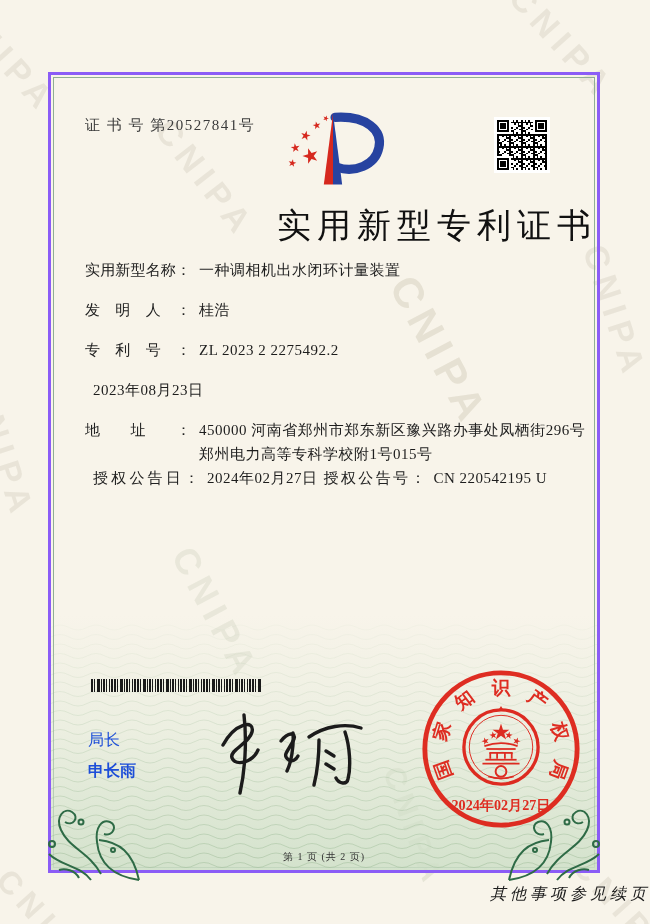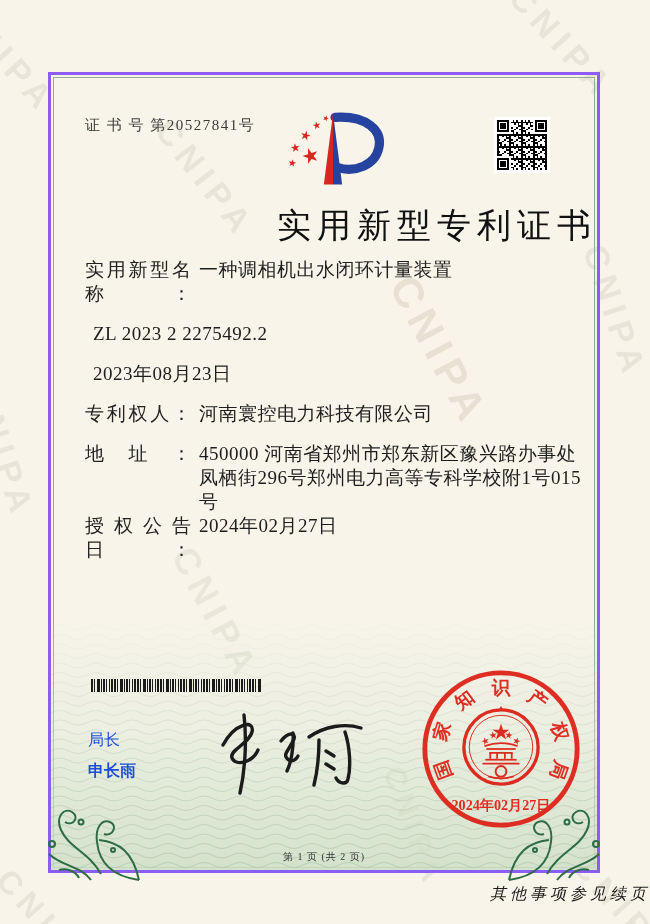--- a/index.html
+++ b/index.html
@@ -48,31 +48,31 @@
     font-size:15px; letter-spacing:1.5px; color:#3b3b3b;
   }
   .logo { position:absolute; left:226px; top:36px; width:112px; height:82px; }
   .qr { position:absolute; left:443px; top:42px; width:56px; height:56px; background:#fff; padding:3px; }
   .title {
     position:absolute; left:0; right:0; top:128px;
     text-align:right; font-size:34px; font-weight:normal;
     letter-spacing:6px; color:#111;
   }
   
-  .fields { position:absolute; left:34px; right:17px; top:183px; font-size:19px; color:#1d1d1d; }
+  .fields { position:absolute; left:34px; right:17px; top:183px; font-size:15px; color:#1d1d1d; }
   .frow { display:flex; align-items:flex-start; line-height:24px; margin-bottom:16px; }
   .frow-address { margin-bottom:0; }
   .flabel {
     flex:none; display:inline-block; width:106px;
     text-align:justify; text-align-last:justify;
     color:#222;
   }
   .fvalue { flex:none; margin-left:8px; letter-spacing:0.5px; }
   .fvalue-address { width:392px; letter-spacing:0.5px; }
-  .frow-double { display:flex; }
+  .frow-double { display:flex;margin-left:8px; }
   .pair { display:flex; line-height:24px; }
   .pair-right { margin-left:6px; }
   .flabel-right { width:102px; }
   
   .legal {
     position:absolute; left:34px; right:30px; top:450px;
     font-size:15px; font-style:italic; line-height:26px;
     text-align:justify; color:#1c1c1c; letter-spacing:0.5px;
   }
   .legal p { text-indent:2em; margin-bottom:4px; }
@@ -515,37 +515,42 @@
   </div>
 
   <div class="title">实用新型专利证书</div>
 
   <div class="fields">
     <div class="frow">
       <span class="flabel">实用新型名称：</span>
       <span class="fvalue">一种调相机出水闭环计量装置</span>
     </div>
     <div class="frow">
+      <span class="flabel">发明人：</span>
+      <span class="fvalue">桂浩</span>
+    </div>
+    <div class="frow">
+      <span class="flabel">专利号：</span>
       <span class="fvalue">ZL 2023 2 2275492.2</span>
     </div>
     <div class="frow">
       <span class="fvalue">2023年08月23日</span>
-    </div>
-    <div class="frow">
-      <span class="flabel">专利权人：</span>
-      <span class="fvalue">河南寰控电力科技有限公司</span>
     </div>
     <div class="frow frow-address">
       <span class="flabel">地址：</span>
       <span class="fvalue fvalue-address">450000 河南省郑州市郑东新区豫兴路办事处凤栖街296号郑州电力高等专科学校附1号015号</span>
     </div>
     <div class="frow frow-double">
       <span class="pair">
         <span class="flabel">授权公告日：</span>
         <span class="fvalue">2024年02月27日</span>
+      </span>
+      <span class="pair pair-right">
+        <span class="flabel flabel-right">授权公告号：</span>
+        <span class="fvalue">CN 220542195 U</span>
       </span>
     </div>
   </div>
 
 
   <svg id="barcode" class="barcode" viewBox="0 0 172 13" preserveAspectRatio="none">
       <rect x="0" y="0" width="2" height="13" fill="#1a1a1a"></rect>
       <rect x="3" y="0" width="1" height="13" fill="#1a1a1a"></rect>
       <rect x="6" y="0" width="3" height="13" fill="#1a1a1a"></rect>
       <rect x="10" y="0" width="1" height="13" fill="#1a1a1a"></rect>

